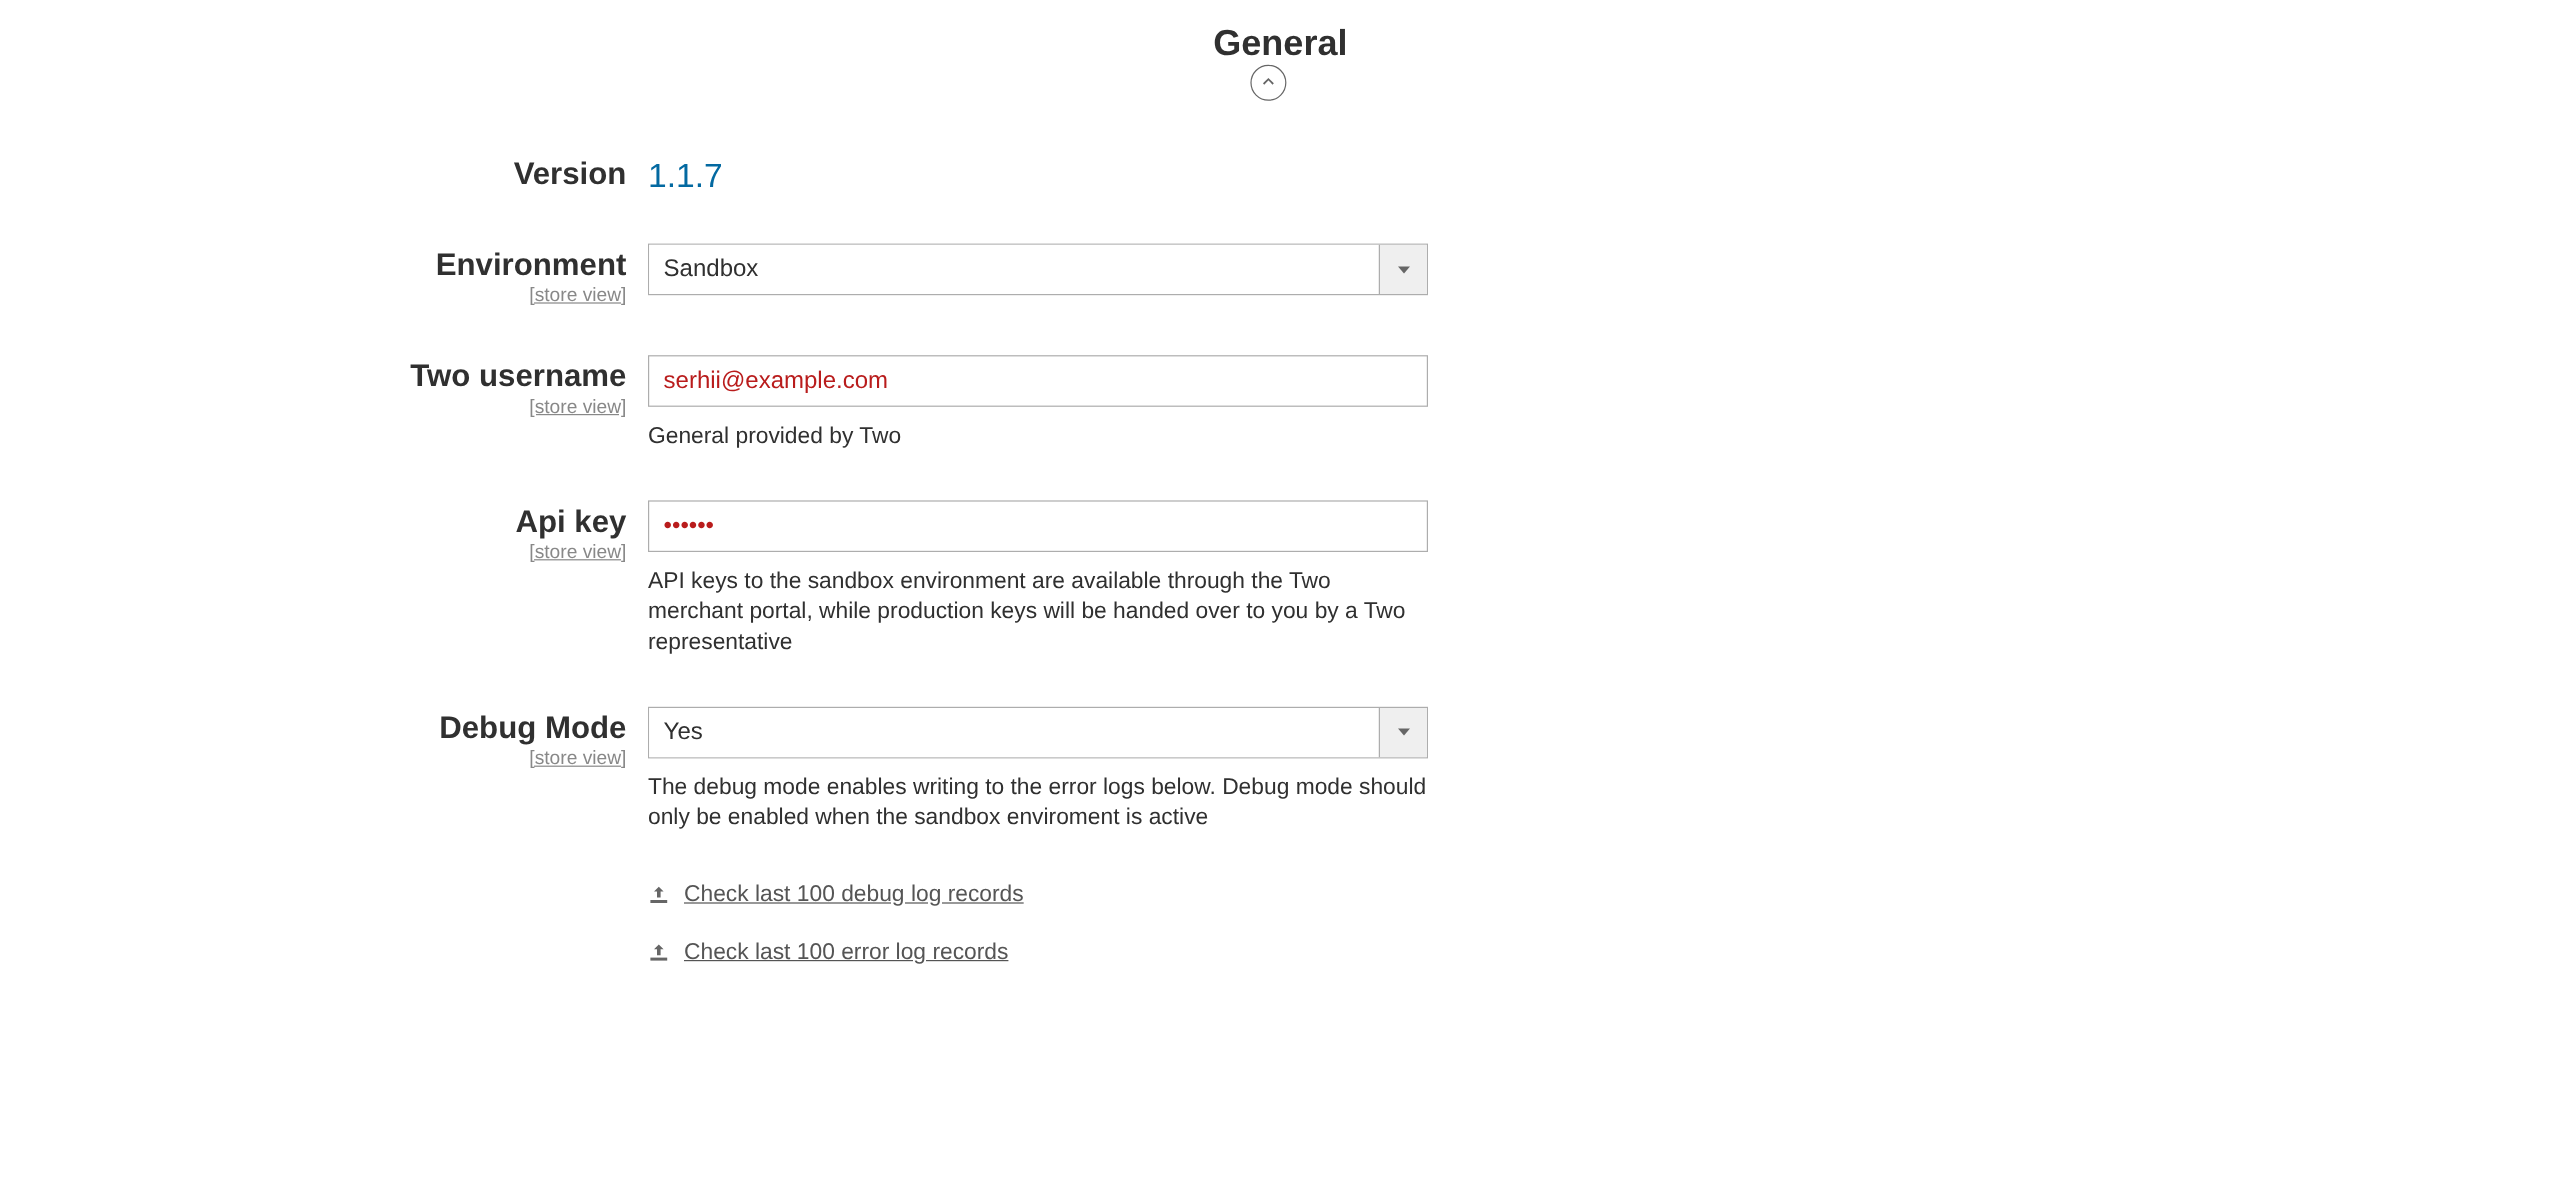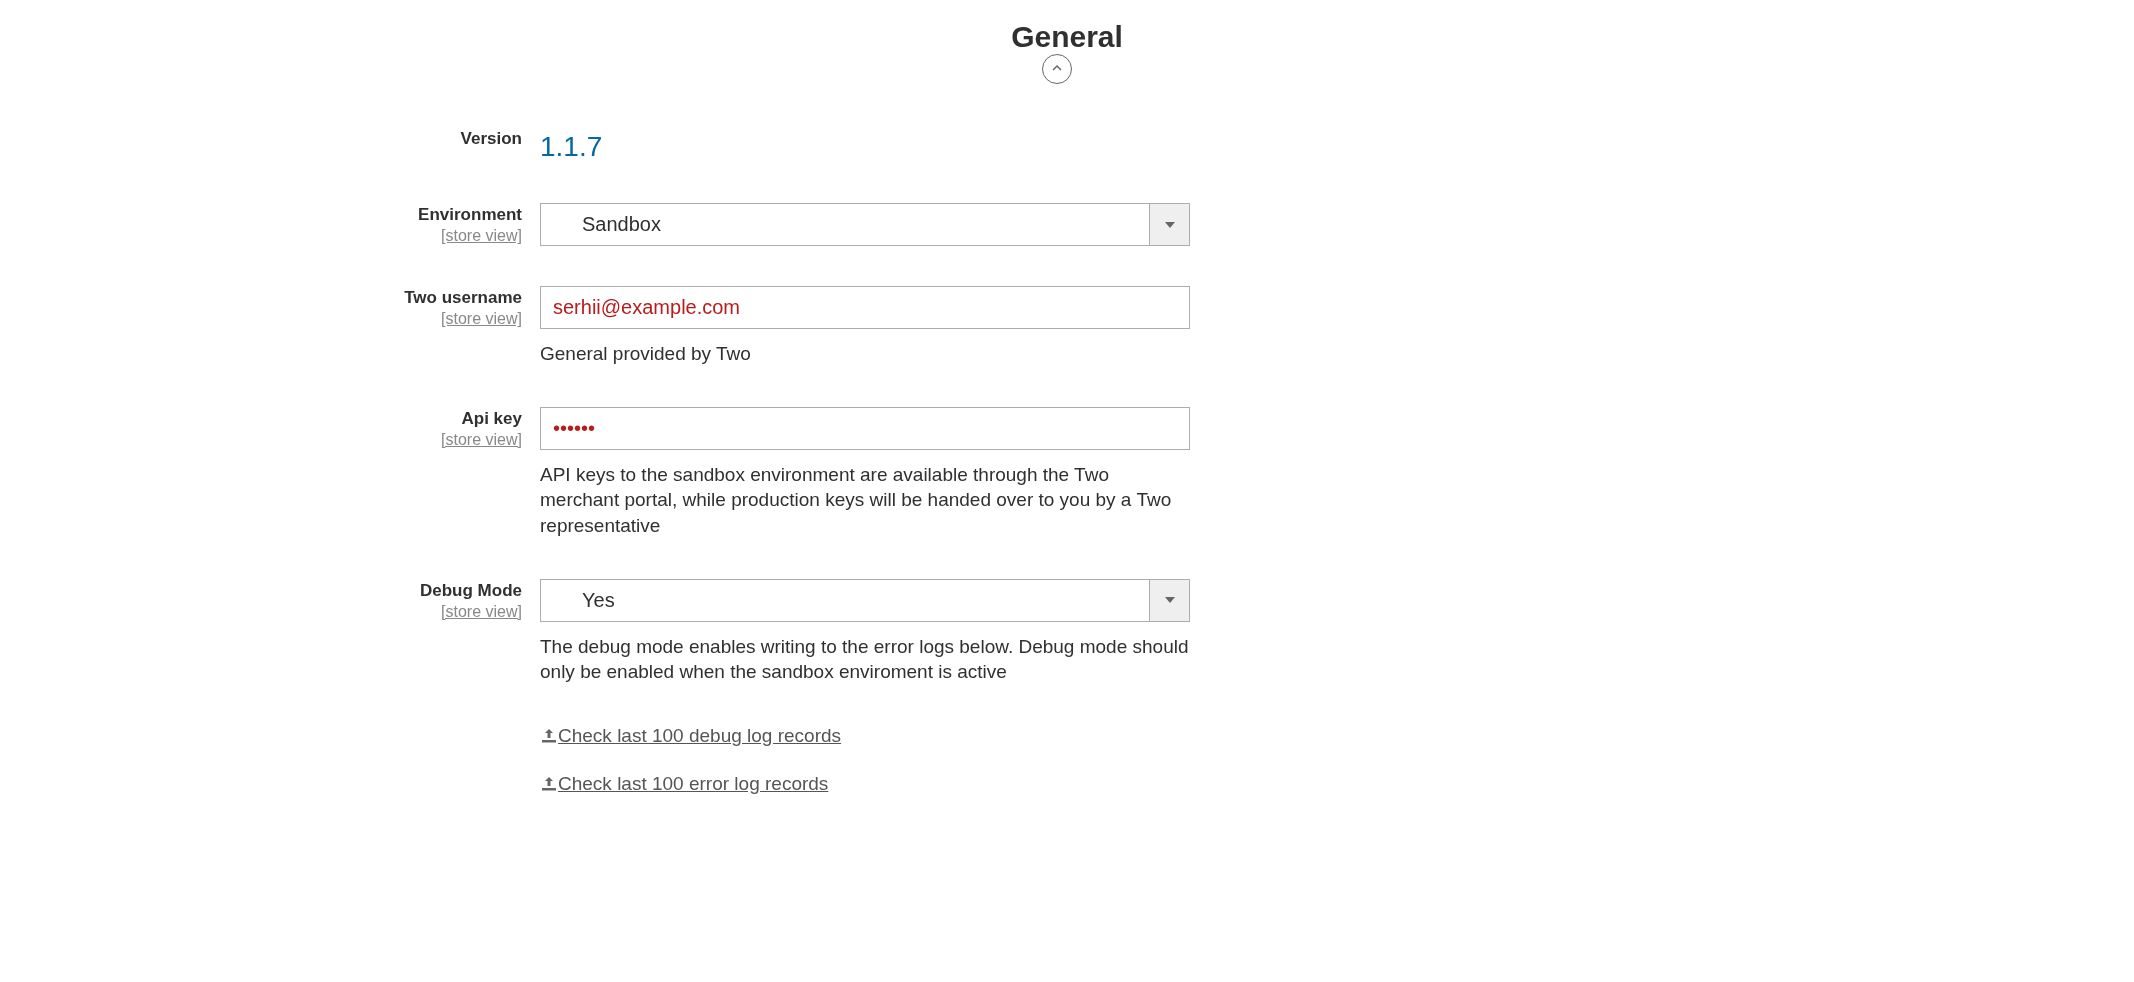--- a/index.html
+++ b/index.html
@@ -46,21 +46,21 @@
       display: flex;
       margin-bottom: 40px;
     }
     .field-label-col {
       width: 510px;
       text-align: right;
       padding-right: 18px;
       padding-top: 2px;
     }
     .field-label {
-      font-size: 17px;
+      font-size: 26px;
       font-weight: 600;
       color: #303030;
       display: block;
       line-height: 1.2;
     }
     .field-scope {
       font-size: 16px;
       color: #888888;
       display: block;
       margin-top: 2px;
@@ -71,21 +71,20 @@
     }
     .static-value {
       font-size: 28px;
       color: #0369a1;
       padding-top: 4px;
     }
     .select-wrapper {
       position: relative;
       display: flex;
       border: 1px solid #adadad;
-      padding-left: 29px;
     }
     .select-display {
       flex: 1;
       padding: 9px 12px;
       font-size: 20px;
       color: #303030;
       background: #ffffff;
     }
     .select-arrow {
       width: 40px;
@@ -110,20 +109,21 @@
     }
     .help-text {
       font-size: 19px;
       color: #303030;
       margin-top: 12px;
       line-height: 1.35;
     }
     .log-link-row {
       display: flex;
       align-items: center;
+      gap: 12px;
       margin-bottom: 26px;
     }
     .log-link-row .upload-icon {
       width: 18px;
       height: 18px;
     }
     .log-link {
       font-size: 19px;
       color: #555555;
       text-decoration: underline;

